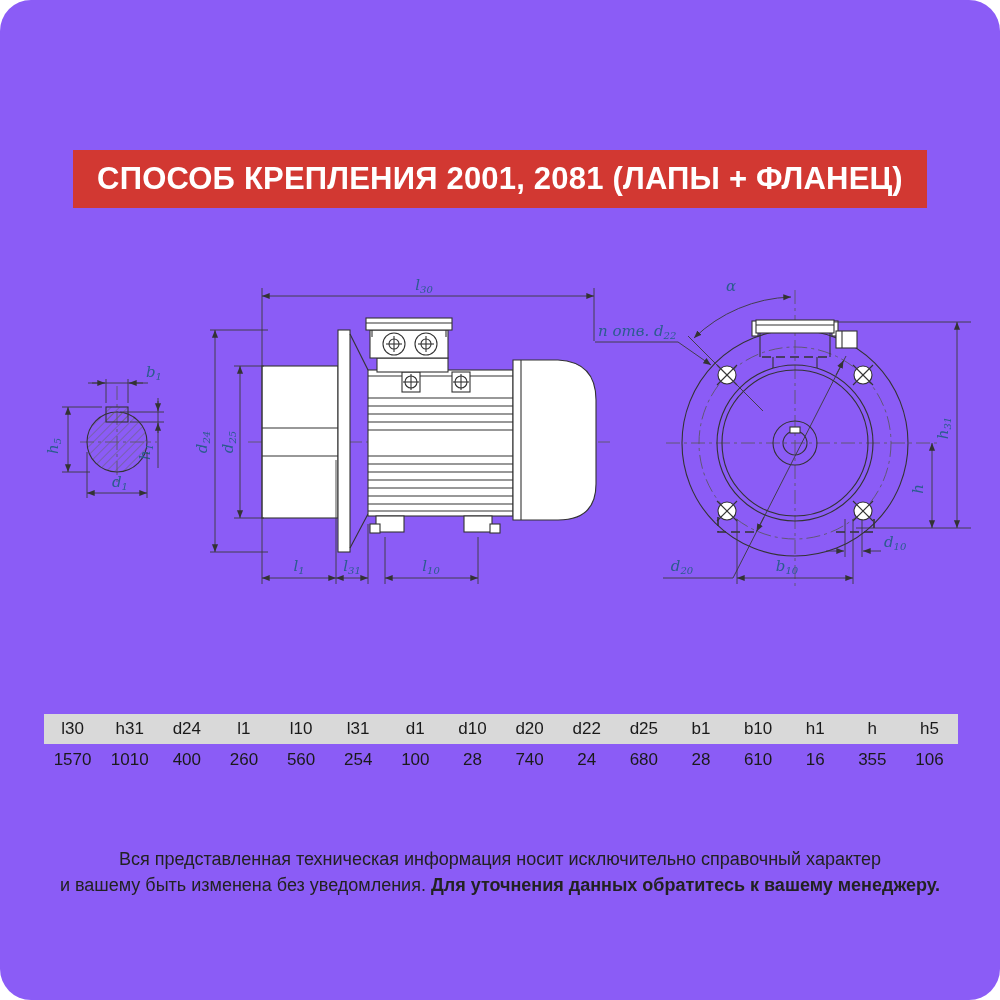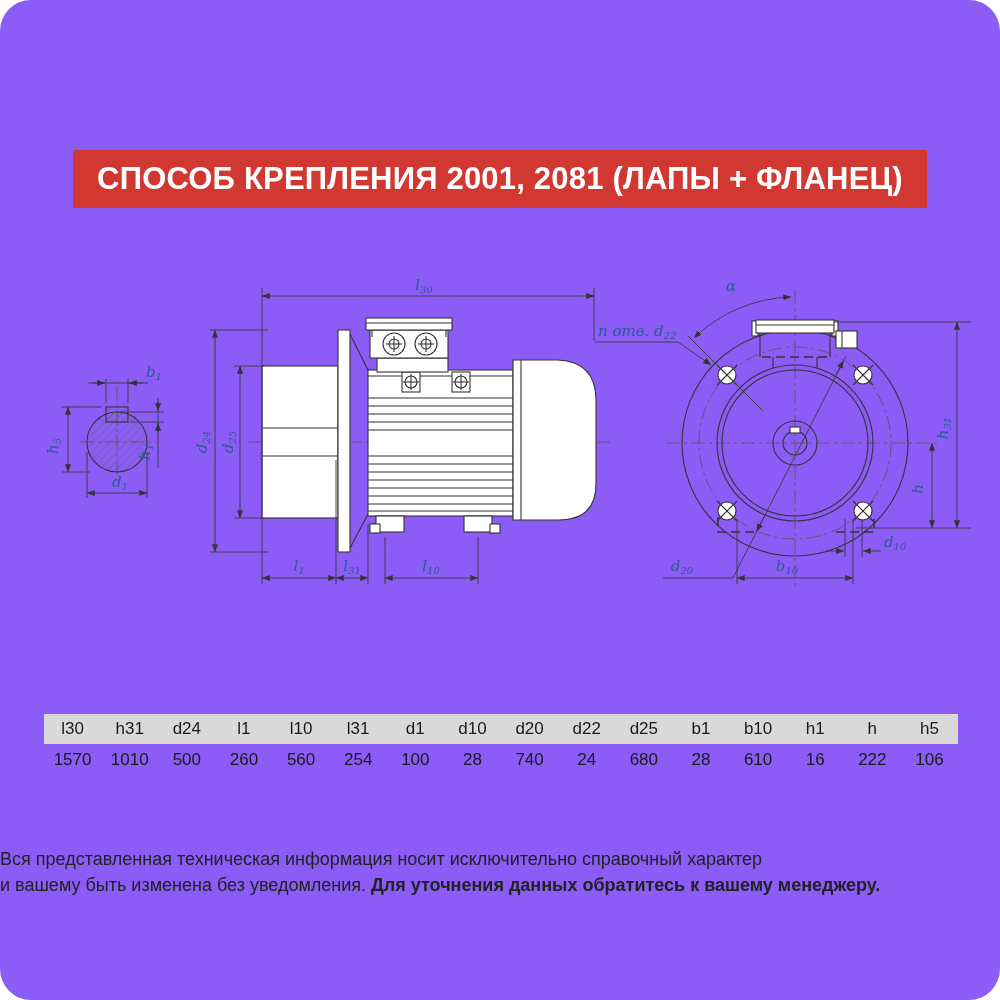--- a/index.html
+++ b/index.html
@@ -16,21 +16,21 @@
   .dsh{stroke:#333;stroke-width:1.6;fill:none;stroke-dasharray:9 5;}
   .dim{font-family:"DejaVu Serif",serif;font-style:italic;font-size:15px;fill:#2b5c8e;}
   .dim .sub{font-size:10px;}
   .tbl-title{position:absolute;top:672px;left:0;width:1000px;text-align:center;margin:0;
              font-size:21px;font-weight:bold;color:#111;}
   .dims-table{position:absolute;left:44px;top:714px;width:914px;}
   .row{display:grid;grid-template-columns:repeat(16,1fr);}
   .head{background:#d9d9d9;height:30px;}
   .vals{height:31px;}
   .cell{display:flex;align-items:center;justify-content:center;font-size:17px;color:#1a1a1a;}
-  .disclaimer{position:absolute;top:846px;left:0;width:1000px;text-align:left;margin:0;
+  .disclaimer{position:absolute;top:846px;left:0;width:1000px;text-align:center;margin:0;
               font-size:18px;line-height:26px;color:#222;}
 </style>
 </head>
 <body>
 
 <div class="page">
 
   <div class="banner">
     <span>СПОСОБ КРЕПЛЕНИЯ 2001, 2081 (ЛАПЫ + ФЛАНЕЦ)</span>
   </div>
@@ -260,33 +260,33 @@
       <div class="cell">d25</div>
       <div class="cell">b1</div>
       <div class="cell">b10</div>
       <div class="cell">h1</div>
       <div class="cell">h</div>
       <div class="cell">h5</div>
     </div>
     <div class="row vals">
       <div class="cell">1570</div>
       <div class="cell">1010</div>
-      <div class="cell">500</div>
+      <div class="cell">400</div>
       <div class="cell">260</div>
       <div class="cell">560</div>
       <div class="cell">254</div>
       <div class="cell">100</div>
       <div class="cell">28</div>
       <div class="cell">740</div>
       <div class="cell">24</div>
       <div class="cell">680</div>
       <div class="cell">28</div>
       <div class="cell">610</div>
       <div class="cell">16</div>
-      <div class="cell">222</div>
+      <div class="cell">355</div>
       <div class="cell">106</div>
     </div>
   </div>
 
   <p class="disclaimer">
     <span>Вся представленная техническая информация носит исключительно справочный характер</span><br>
     <span>и вашему быть изменена без уведомления. </span><b>Для уточнения данных обратитесь к вашему менеджеру.</b>
   </p>
 
 </div>

